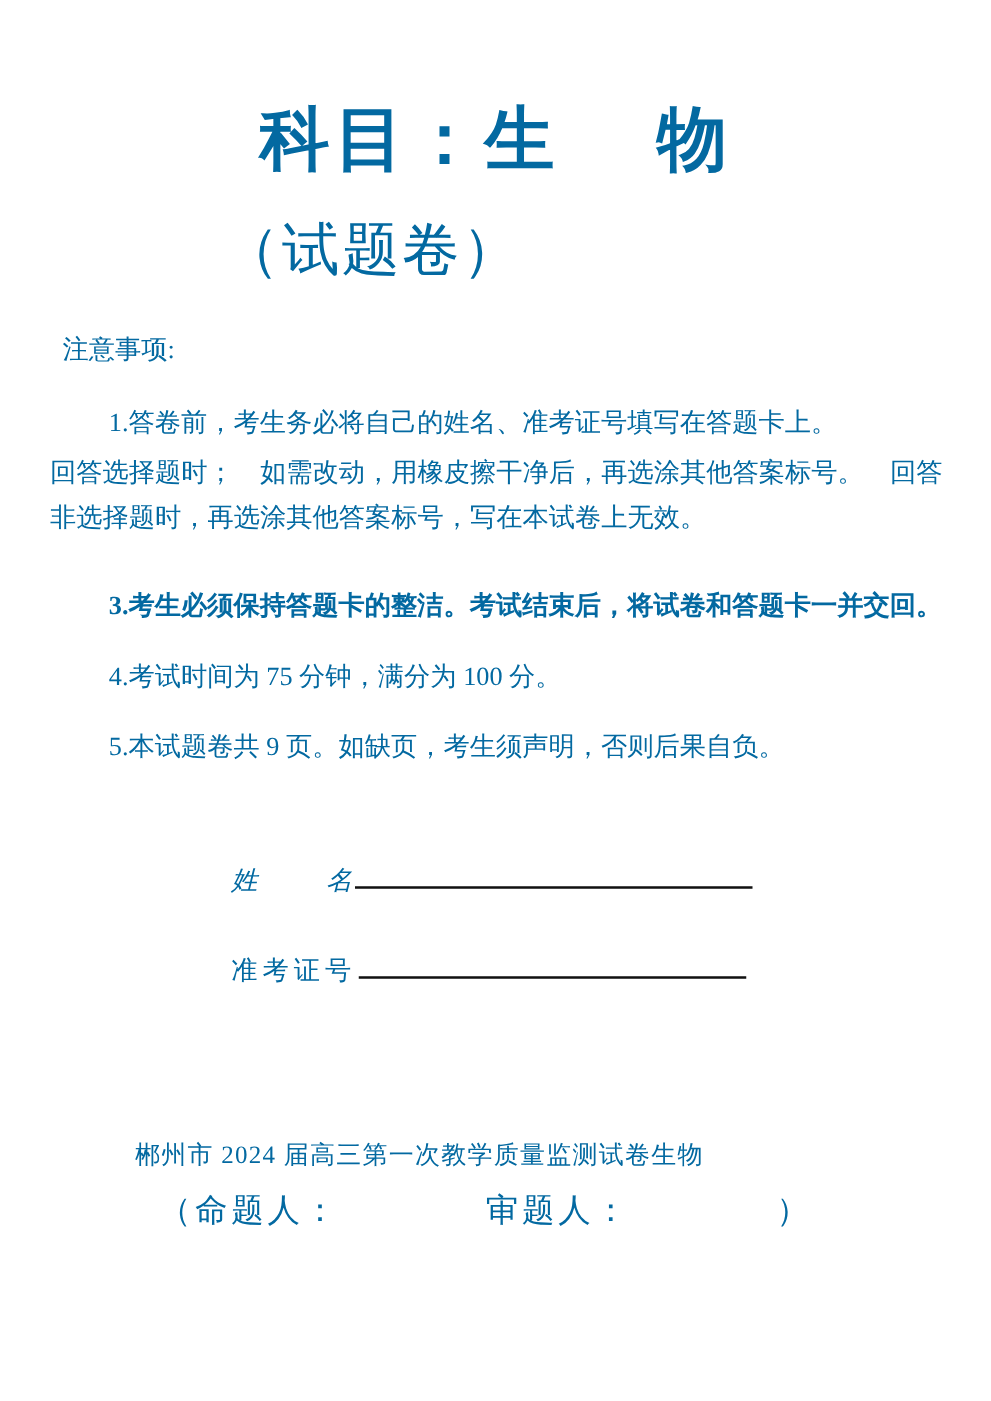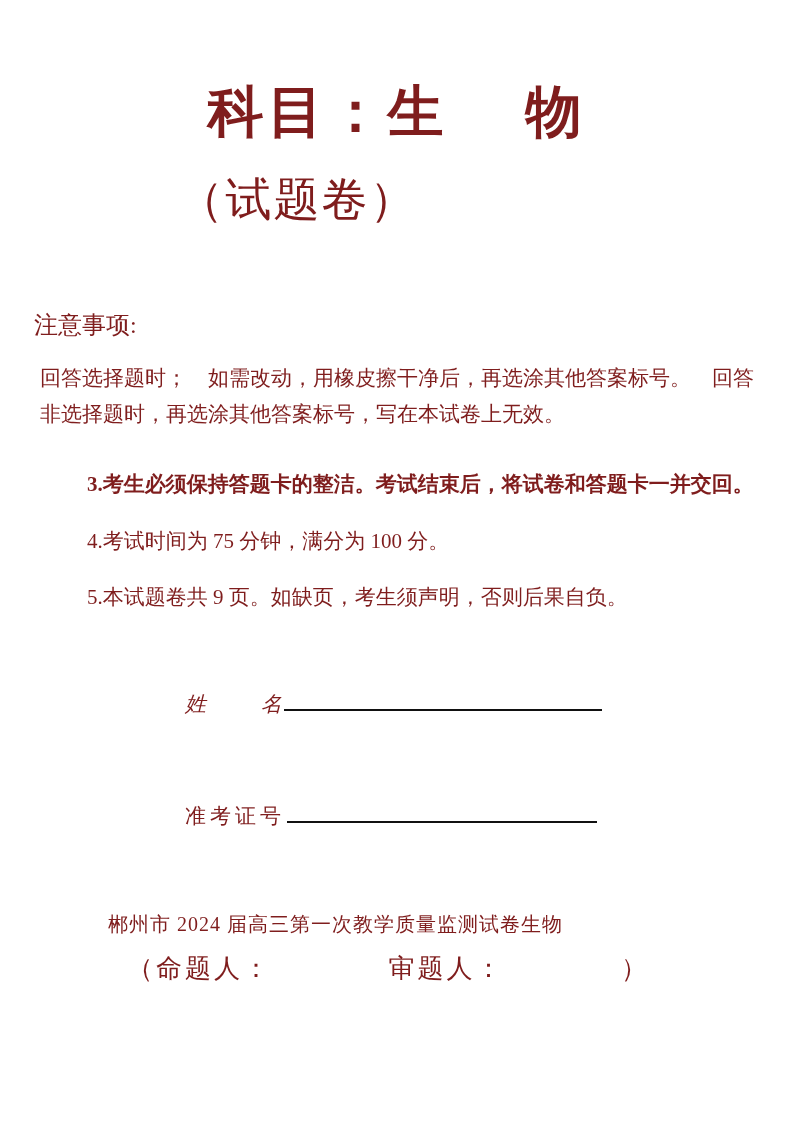--- a/index.html
+++ b/index.html
@@ -5,21 +5,21 @@
   html, body {
     margin: 0;
     padding: 0;
     background: #ffffff;
   }
   .page {
     position: relative;
     width: 793px;
     height: 1121px;
     background: #ffffff;
-    color: #7f1d1d;
+    color: #0369a1;
     font-family: "Liberation Serif", "DejaVu Serif", serif;
     overflow: hidden;
   }
   .abs { position: absolute; }
 
   .title {
     top: 84px;
     left: 0;
     width: 793px;
     text-align: center;
@@ -36,25 +36,24 @@
     text-align: center;
     font-size: 46px;
     font-weight: 400;
     letter-spacing: 2px;
     line-height: 1;
   }
   .subtitle .shift { position: relative; left: -17px; }
 
   .notice-heading {
     top: 268px;
-    left: 34px;
-    font-size: 24px;
+    left: 50px;
+    font-size: 21px;
     line-height: 1.1;
     white-space: nowrap;
-    margin-top: 44px;
   }
   .notice-item {
     font-size: 21px;
     line-height: 1.1;
     white-space: nowrap;
   }
   .item-1 { top: 327px; left: 87px; }
   .item-2 {
     top: 360px;
     left: 40px;
@@ -67,21 +66,21 @@
   .item-3 { top: 473px; left: 87px; font-weight: bold; }
   .item-4 { top: 530px; left: 87px; }
   .item-5 { top: 586px; left: 87px; }
 
   .form-row {
     font-size: 21px;
     line-height: 24px;
     white-space: nowrap;
   }
   .name-row { top: 688px; left: 185px; font-style: italic; }
-  .exam-row { top: 760px; left: 185px; margin-top: 40px; }
+  .exam-row { top: 760px; left: 185px; }
   .spread-label {
     display: inline-block;
     width: 97px;
     text-align: justify;
     text-align-last: justify;
     vertical-align: baseline;
   }
   .spaced-label { letter-spacing: 4px; }
   .write-line {
     display: inline-block;
@@ -120,20 +119,21 @@
 <div class="page">
 
   <div class="abs title">科目：生　 物</div>
 
   <div class="abs subtitle">
     <span class="shift">（试题卷）</span>
   </div>
 
   <div class="abs notice-heading">注意事项:</div>
 
+  <div class="abs notice-item item-1">1.答卷前，考生务必将自己的姓名、准考证号填写在答题卡上。</div>
 
   <div class="abs item-2">
     <div>回答选择题时；　如需改动，用橡皮擦干净后，再选涂其他答案标号。　回答</div>
     <div>非选择题时，再选涂其他答案标号，写在本试卷上无效。</div>
   </div>
 
   <div class="abs notice-item item-3">3.考生必须保持答题卡的整洁。考试结束后，将试卷和答题卡一并交回。</div>
 
   <div class="abs notice-item item-4">4.考试时间为 75 分钟，满分为 100 分。</div>
 

